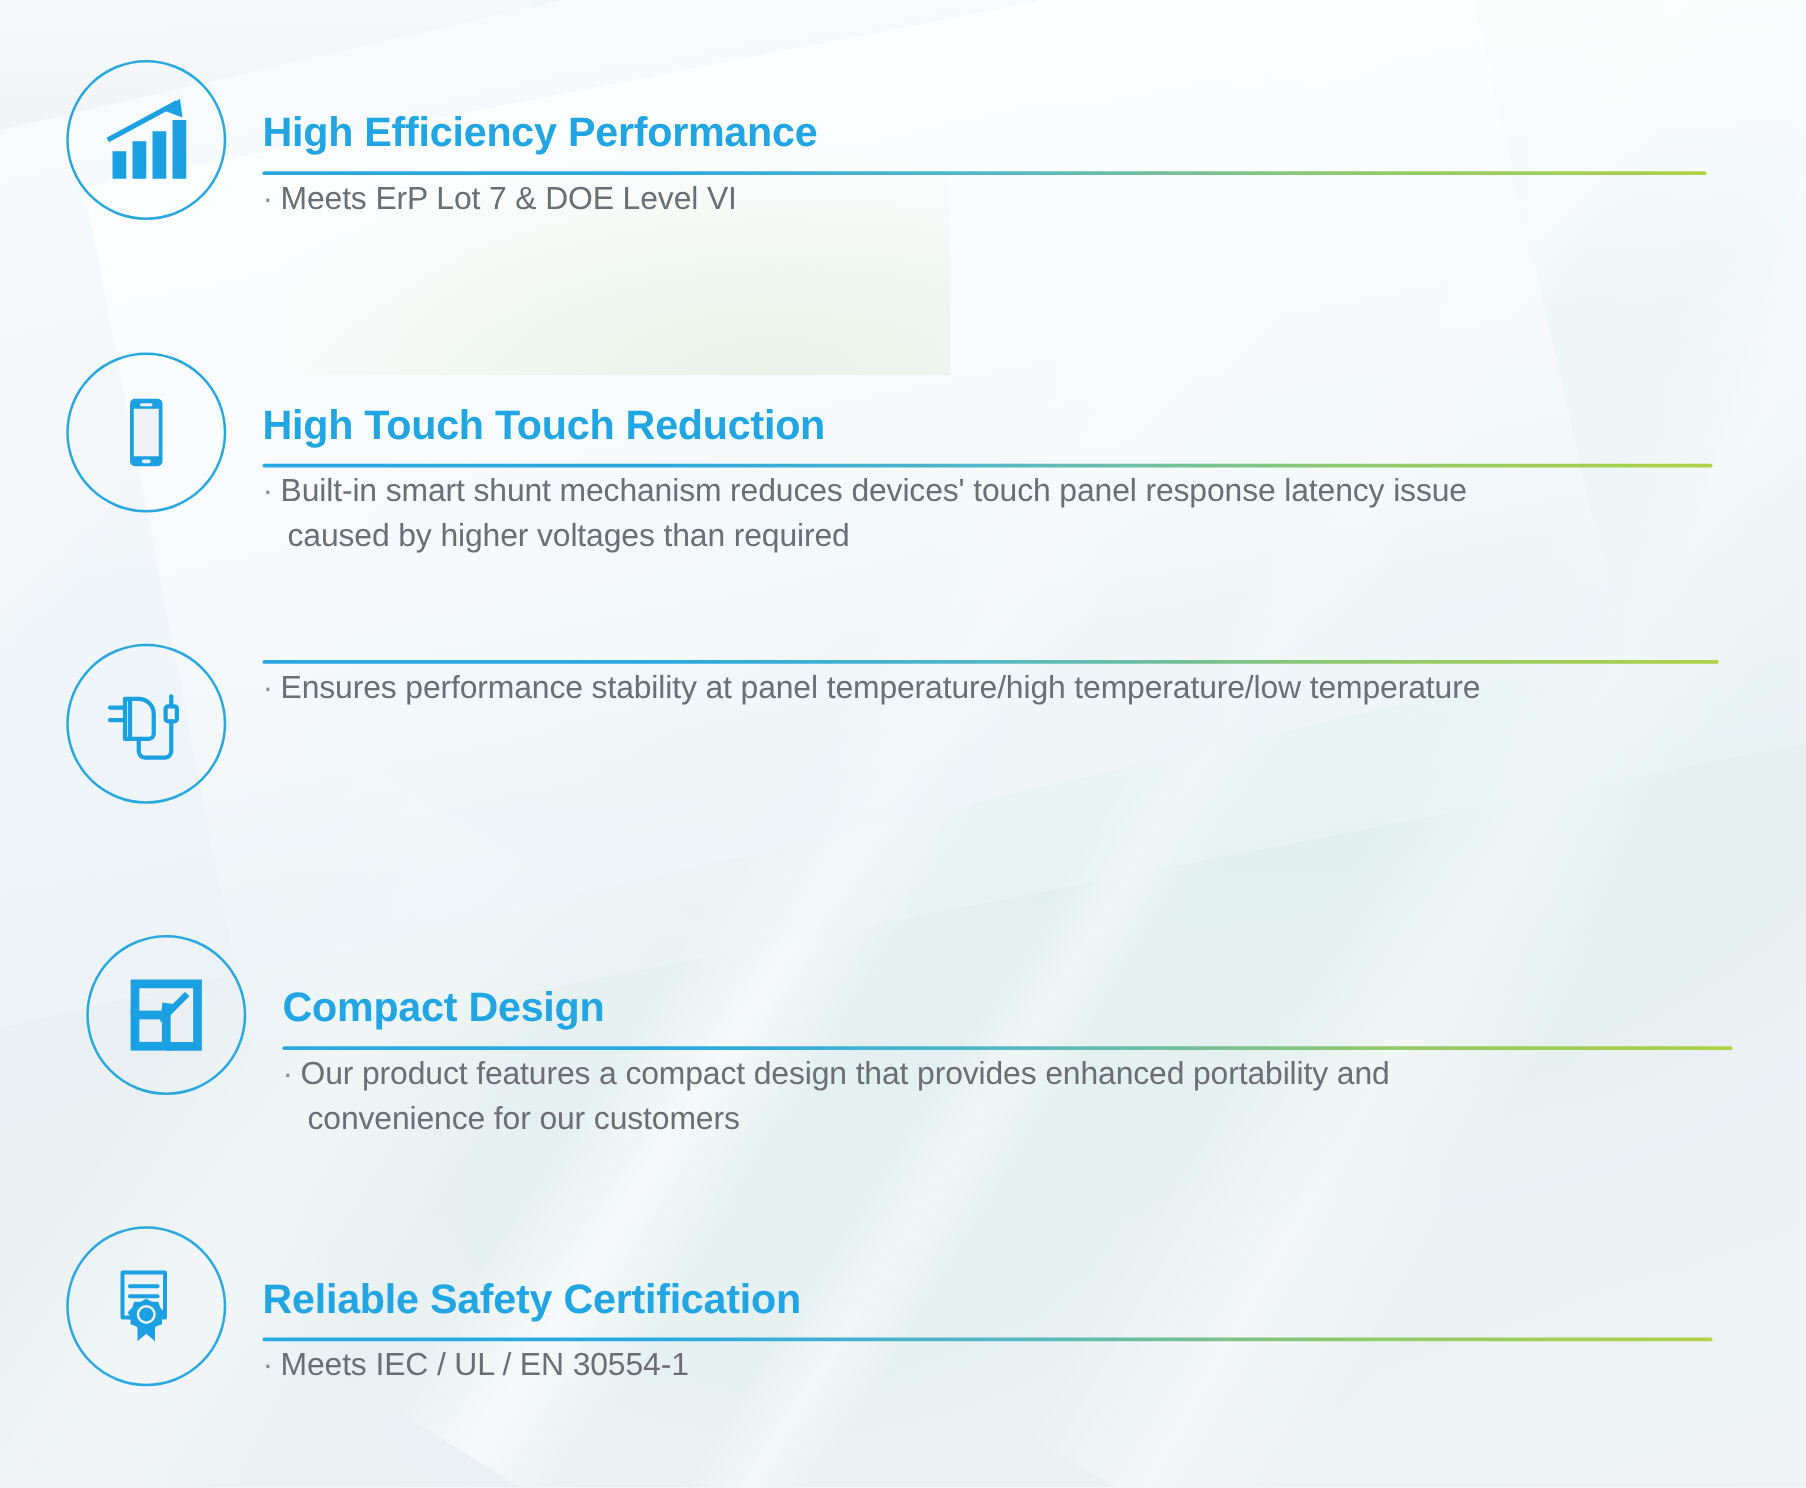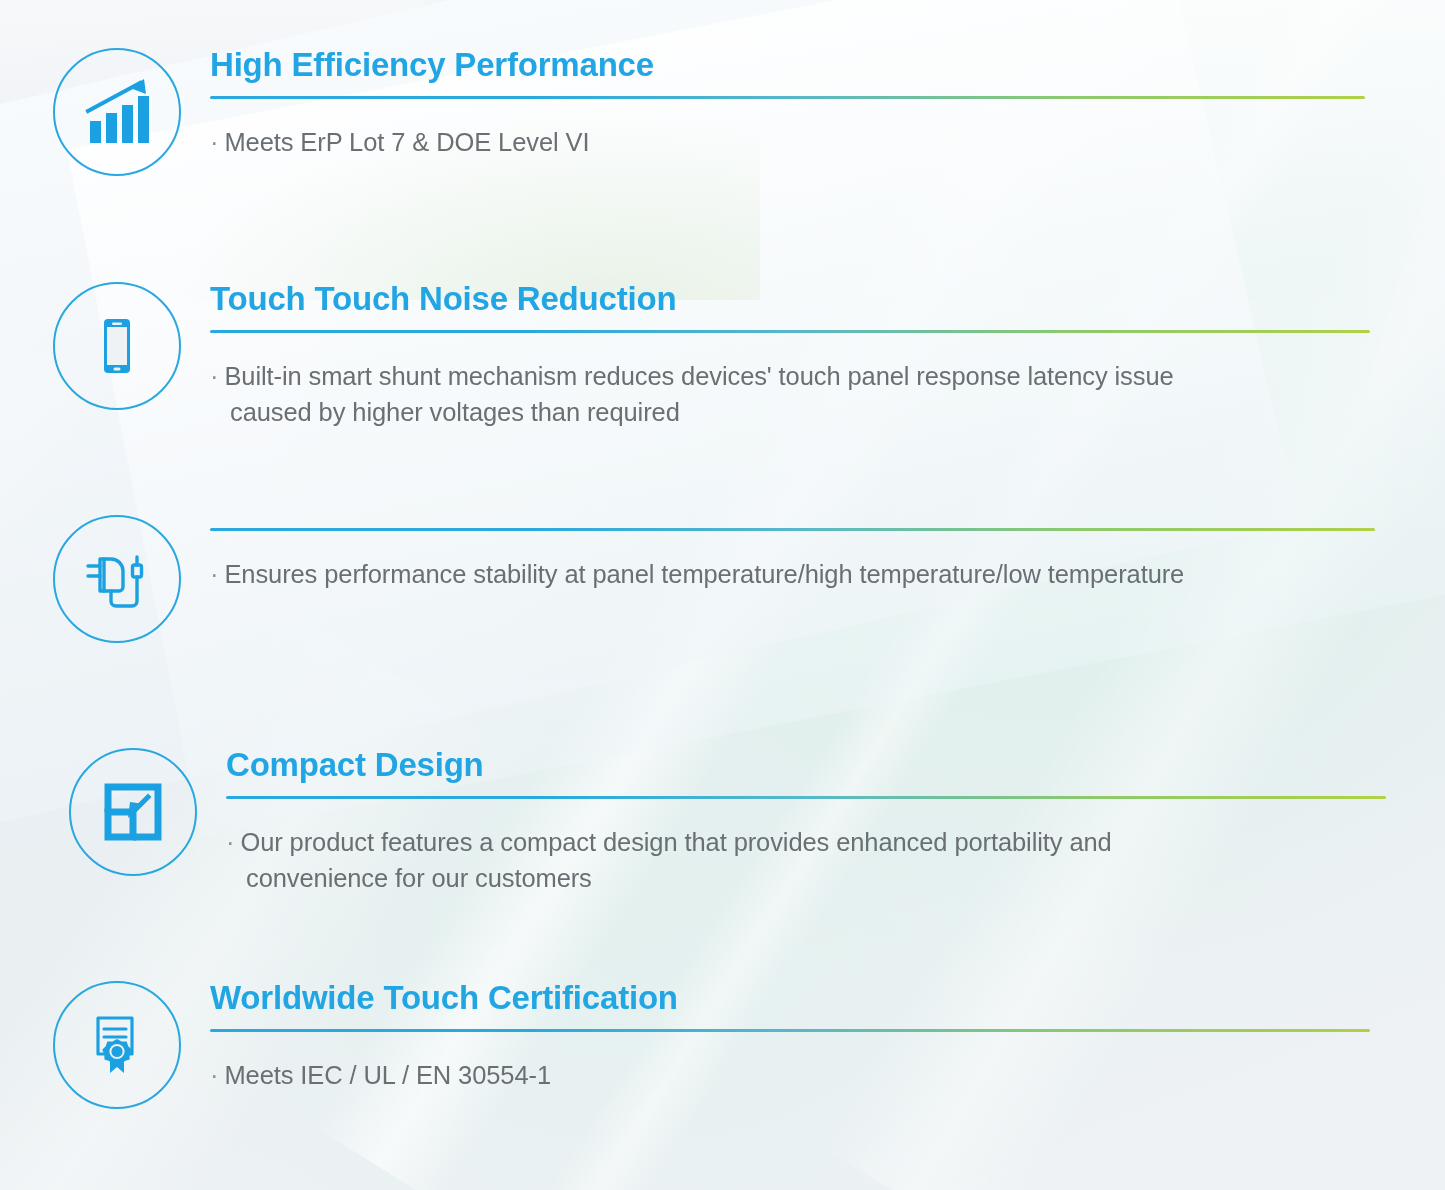--- a/index.html
+++ b/index.html
@@ -98,34 +98,35 @@
 
   .feat-body { position:relative; }
 
   .feat-title {
     color:#22a5e3;
     font-size:33px;
     font-weight:bold;
     letter-spacing:-.2px;
     line-height:1.06;
     white-space:nowrap;
+    margin-top:41px;
   }
   .feat-rule {
     height:3px;
     margin-top:13px;
     border-radius:2px;
     background:linear-gradient(90deg,
         #2aa9e0 0%,
         #2ba9de 28%,
         #56b7c9 50%,
         #8cc96f 74%,
         #a9cf4d 96%,
         #b1d246 100%);
   }
-  .bullets { margin-top:26px; }
+  .bullets { margin-top:2px; }
   .bullet {
     color:#6a6f73;
     font-size:25.5px;
     line-height:1.41;
     letter-spacing:-.1px;
     white-space:nowrap;
   }
   .bullet .dot { color:#8b9095; margin-right:6px; }
   .bullet .wrap-line { display:block; padding-left:20px; white-space:nowrap; }
 </style>
@@ -184,21 +185,21 @@
         <div class="icon-circle">
           <svg width="70" height="70" viewBox="0 0 70 70" aria-hidden="true">
             <rect x="22" y="8" width="26" height="54" rx="4" ry="4" fill="#1ba1e2"></rect>
             <rect x="25" y="16" width="20" height="38" fill="#eef2f5"></rect>
             <rect x="30" y="11.5" width="10" height="2.4" rx="1.2" fill="#eef2f5"></rect>
             <rect x="31.5" y="56.5" width="7" height="3" rx="1.5" fill="#eef2f5"></rect>
           </svg>
         </div>
       </div>
       <div class="feat-body" style="margin-left:29px; width:1160px;">
-        <div class="feat-title">Touch Touch Noise Reduction</div>
+        <div class="feat-title">High Touch Touch Reduction</div>
         <div class="feat-rule"></div>
         <div class="bullets">
           <div class="bullet">
             <span class="dot">·</span><span>Built-in smart shunt mechanism reduces devices' touch panel response latency issue</span>
             <span class="wrap-line">caused by higher voltages than required</span>
           </div>
         </div>
       </div>
     </div>
 
@@ -274,21 +275,21 @@
 
             <path d="M35 29 L39.5 31.4 L44.6 31.4 L46.3 36.2 L49.8 39.8 L47.6 44.3
                      L47.6 49.4 L42.8 51.1 L39.2 54.6 L35 52.4 L30.8 54.6 L27.2 51.1
                      L22.4 49.4 L22.4 44.3 L20.2 39.8 L23.7 36.2 L25.4 31.4 L30.5 31.4 Z" fill="#1ba1e2"></path>
             <circle cx="35" cy="41.5" r="7.6" fill="#eef2f5"></circle>
             <circle cx="35" cy="41.5" r="5.6" fill="#1ba1e2"></circle>
           </svg>
         </div>
       </div>
       <div class="feat-body" style="margin-left:29px; width:1160px;">
-        <div class="feat-title">Worldwide Touch Certification</div>
+        <div class="feat-title">Reliable Safety Certification</div>
         <div class="feat-rule"></div>
         <div class="bullets">
           <div class="bullet">
             <span class="dot">·</span><span>Meets IEC / UL / EN 30554-1</span>
           </div>
         </div>
       </div>
     </div>
 
   </div>

